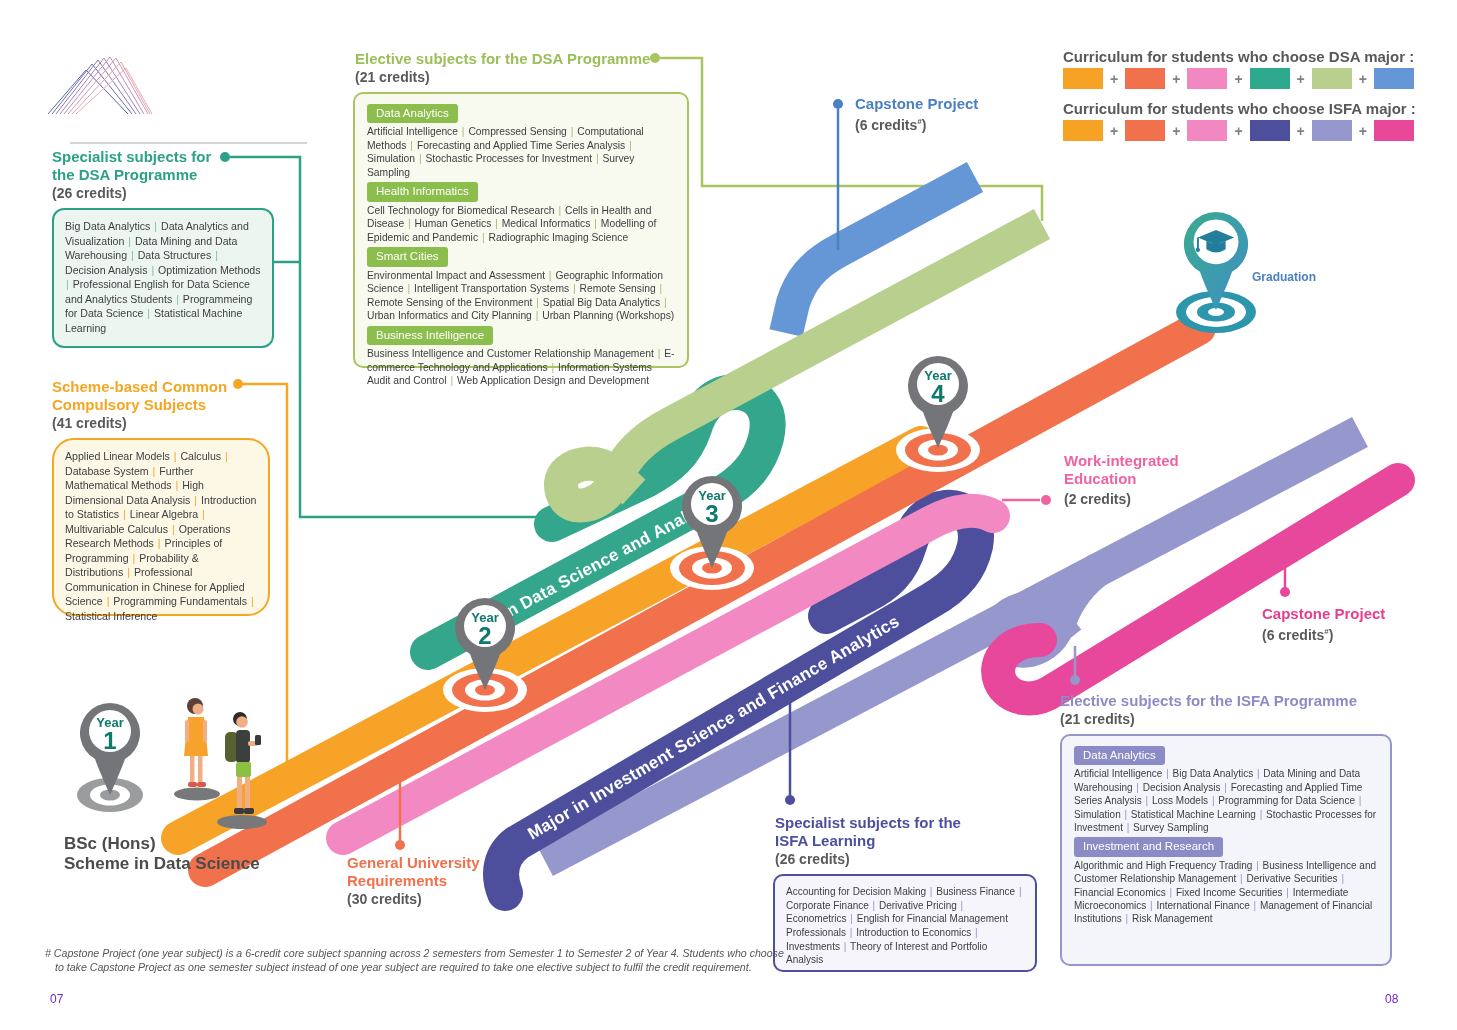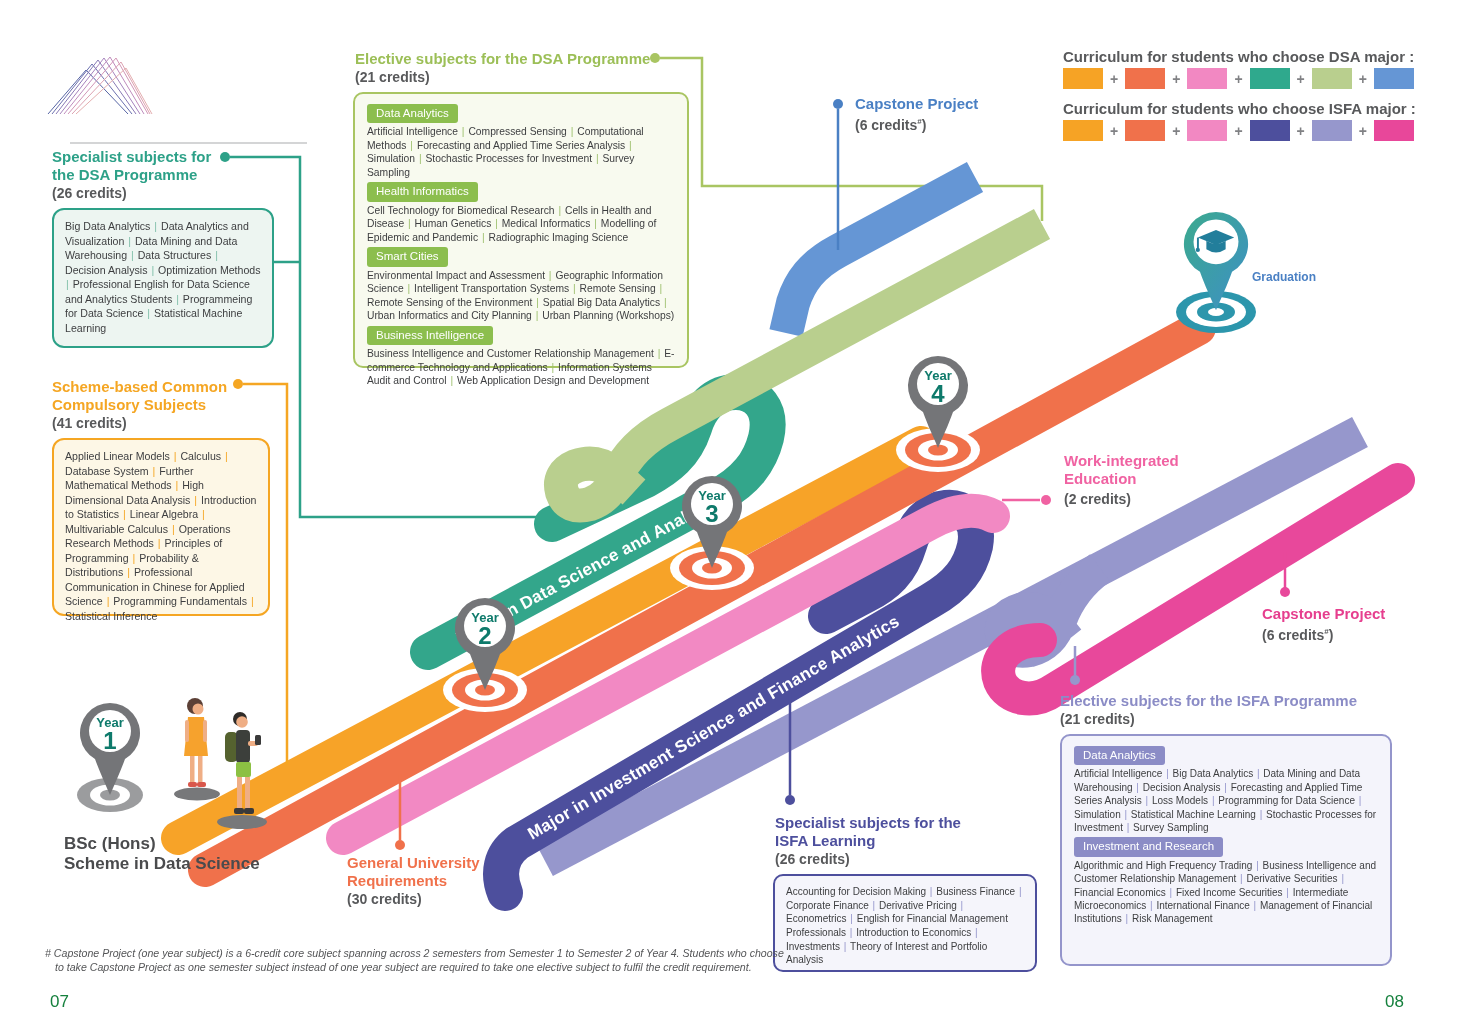--- a/index.html
+++ b/index.html
@@ -9,35 +9,35 @@
   .abs{position:absolute;}
   .hd{font-weight:bold;font-size:15px;line-height:18px;}
   .h-teal{color:#2da188;} .h-green{color:#9cbf57;text-align:right;} .h-orange{color:#f5a623;}
   .h-blue{color:#4a80c4;} .h-pink{color:#f062a2;} .h-magenta{color:#e63e8e;}
   .h-indigo{color:#4d4f9d;} .h-lilac{color:#8b8cc6;} .h-red{color:#f0714b;}
   .credits{color:#58595b;font-weight:bold;font-size:14px;line-height:18px;}
   .box{position:absolute;border-radius:12px;border:2.5px solid;box-sizing:border-box;
        padding:9px 11px;font-size:10.6px;line-height:1.37;color:#3d3e40;}
   .box .sep{font-weight:normal;padding:0 1px;}
   .bx-teal{border-color:#2da188;background:#edf5f1;} .bx-teal .sep{color:#7fbfa8;}
-  .bx-orange{border-color:#f5a623;background:#fdf7e6;} .bx-orange .sep{color:#f5a623;}
+  .bx-orange{border-color:#f5a623;background:#fdf7e6;border-radius:22px;} .bx-orange .sep{color:#f5a623;}
   .bx-green{border-color:#a9c562;background:#f8faef;border-radius:10px;} .bx-green .sep{color:#9cbf6b;}
   .bx-indigo{border-color:#4d4f9d;background:#f5f5fb;border-radius:10px;} .bx-indigo .sep{color:#9495cb;}
   .bx-lilac{border-color:#9495cb;background:#f4f4fb;border-radius:10px;} .bx-lilac .sep{color:#9495cb;}
   .chip{display:inline-block;color:#fff;font-weight:normal;font-size:11.5px;
         padding:2px 9px;border-radius:3px;margin:3px 0 2px 0;}
   .chip-green{background:#8cbe4e;} .chip-lilac{background:#8b8cc6;}
   .legend-title{font-weight:bold;font-size:15px;color:#58595b;}
   .legend-row{display:flex;align-items:center;gap:7px;}
   .swatch{width:40px;height:21px;}
   .plus{color:#808184;font-weight:bold;font-size:14px;}
   .big-title{font-weight:bold;font-size:31px;color:#4a4b4d;letter-spacing:.5px;}
   .bsc{font-weight:bold;font-size:17px;color:#4a4b4d;line-height:20px;}
   .foot{font-style:italic;font-size:10.6px;color:#545557;line-height:14px;}
-  .pageno{font-size:17px;color:#15803d;}
+  .pageno{font-size:12px;color:#6d28d9;}
   .cr sup{font-size:8px;vertical-align:super;}
   svg text.ribbon-label{fill:#fff;font-weight:bold;font-size:17px;letter-spacing:.3px;
         font-family:"Liberation Sans",sans-serif;}
   svg text.pin-word{fill:#0e7a6b;font-weight:bold;font-size:13px;text-anchor:middle;
         font-family:"Liberation Sans",sans-serif;}
   svg text.pin-num{fill:#0e7a6b;font-weight:bold;font-size:24px;text-anchor:middle;
         font-family:"Liberation Sans",sans-serif;}
 </style>
 </head>
 <body>

